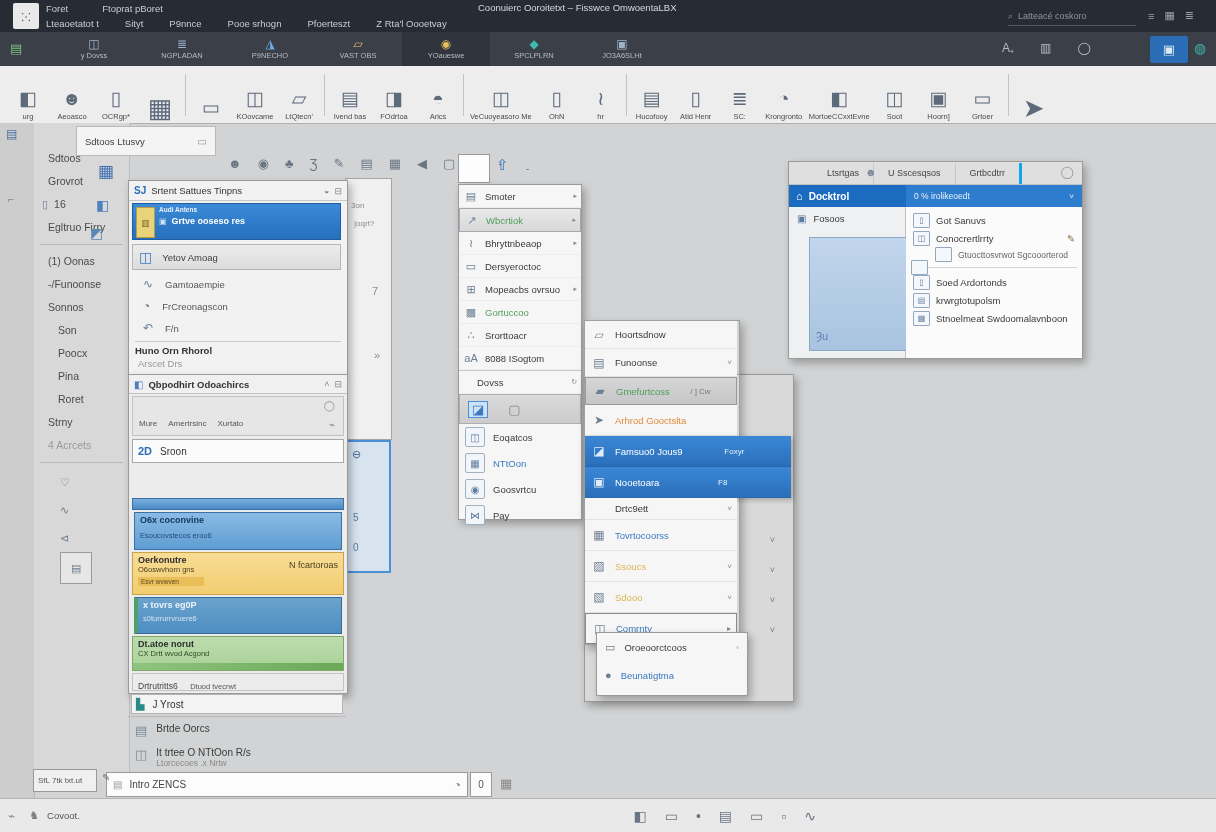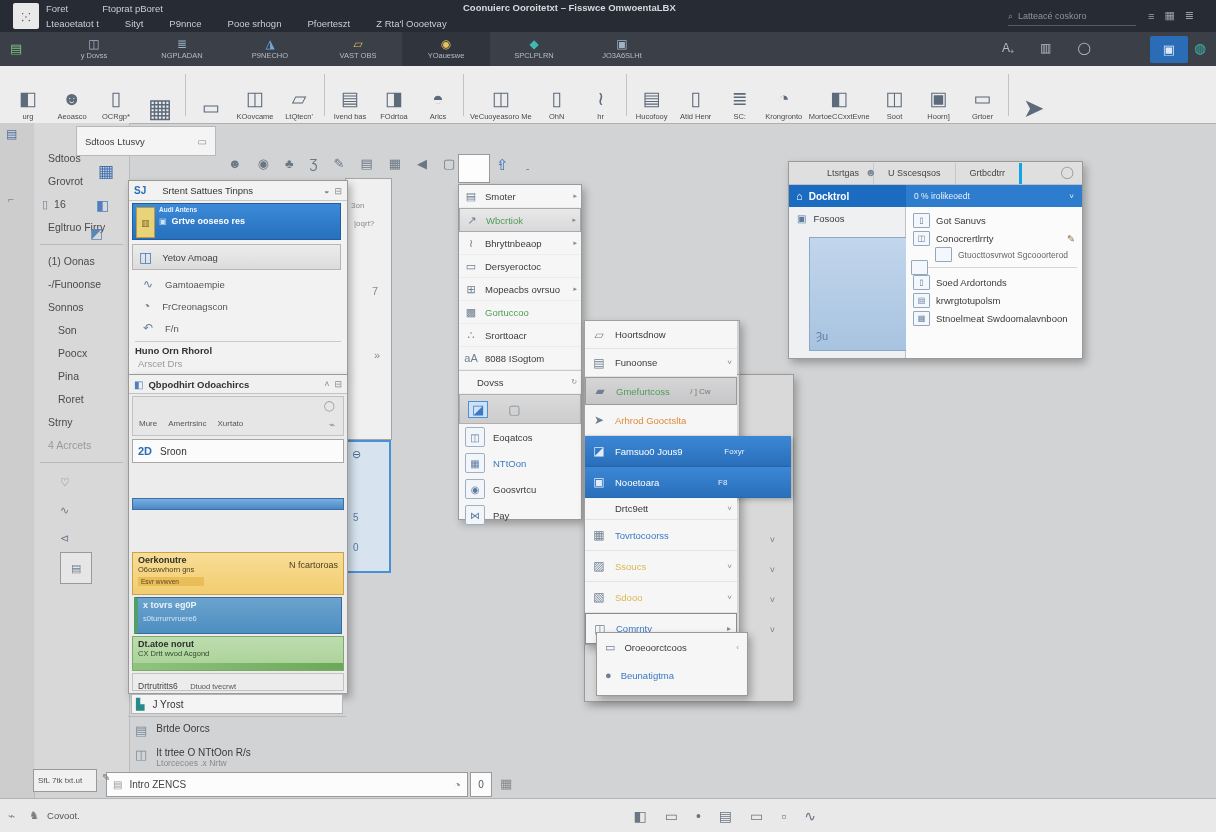--- a/index.html
+++ b/index.html
@@ -66,21 +66,21 @@
 <body>
 
 <div id="root">
 
   <div class="abs" id="titlebar">
     <div class="abs" style="left:13px;top:3px;width:26px;height:26px;background:#e9e9e9;border-radius:2px;display:flex;align-items:center;justify-content:center;font-size:11px;color:#3a3f48;">⁙</div>
     <div class="abs flex" style="left:46px;top:1px;height:14px;gap:34px;">
       <span class="tmenu">Foret</span>
         <span class="tmenu">Ftoprat pBoret</span>
     </div>
-    <div class="abs tmenu" style="left:463px;top:2px;color:#d6dae0;font-weight:bold;">Coonuierc Ooroitetxt – Fisswce OmwoentaLBX</div>
+    <div class="abs tmenu" style="left:478px;top:2px;color:#d6dae0;">Coonuierc Ooroitetxt – Fisswce OmwoentaLBX</div>
     <div class="abs flex" style="left:46px;top:16px;height:14px;gap:26px;">
       <span class="tmenu">Lteaoetatot t</span>
         <span class="tmenu">Sityt</span>
         <span class="tmenu">P9nnce</span>
         <span class="tmenu">Pooe srhogn</span>
         <span class="tmenu">Pfoerteszt</span>
         <span class="tmenu">Z Rta'l Oooetvay</span>
     </div>
     <div class="abs flex" style="left:1008px;top:7px;width:128px;height:18px;gap:5px;border-bottom:1px solid #555b66;color:#8d94a0;font-size:9px;">
       <span>⌕</span>
@@ -368,21 +368,21 @@
 
     <div class="abs" style="left:345px;top:317px;width:46px;height:133px;background:#d7e4f0;border:2px solid #4a90d9;box-sizing:border-box;">
       <span class="abs" style="left:5px;top:6px;font-size:11px;color:#4a6a8f;">⊖</span>
       <span class="abs" style="left:6px;top:70px;font-size:10px;color:#5a7aa0;">5</span>
       <span class="abs" style="left:6px;top:100px;font-size:10px;color:#5a7aa0;">0</span>
     </div>
 
     <div class="abs panel" style="left:128px;top:57px;width:218px;height:193px;background:#f2f2f2;">
       <div class="abs flex" style="left:0;top:0;width:100%;height:20px;padding:0 5px;box-sizing:border-box;gap:5px;border-bottom:1px solid #c9c9c9;">
         <span style="font-size:10px;font-weight:bold;color:#2a6db6;">SJ</span>
-        <span style="font-size:9.5px;color:#333;margin-left:11px;">Srtent Sattues Tinpns</span>
+        <span style="font-size:9.5px;color:#333;">Srtent Sattues Tinpns</span>
         <span style="margin-left:auto;font-size:9px;color:#8a8a8a;">◒</span>
         <span style="font-size:9px;color:#8a8a8a;">⊟</span>
       </div>
       <div class="abs" style="left:3px;top:22px;width:209px;height:37px;background:linear-gradient(#3c8ad8,#2670bd);border:1px solid #1f5da0;box-sizing:border-box;padding:2px 4px 2px 26px;">
         <div class="abs" style="left:3px;top:3px;width:17px;height:29px;background:#e8d27a;border:1px solid #b89b3e;display:flex;align-items:center;justify-content:center;font-size:9px;color:#7a6322;">▥</div>
         <div style="font-size:6.5px;font-weight:bold;color:#eaf2fb;">Audi Antens</div>
         <div class="flex" style="gap:5px;margin-top:3px;">
           <span style="font-size:8px;color:#cfe2f6;">▣</span>
           <span style="font-size:9px;font-weight:bold;color:#fff;">Grtve ooseso res</span>
         </div>
@@ -423,20 +423,24 @@
           <span>Xurtato</span>
         </div>
         <span class="abs" style="right:8px;top:3px;font-size:10px;color:#8a8a8a;">◯</span>
         <span class="abs" style="right:8px;top:22px;font-size:10px;color:#8a8a8a;">⌁</span>
       </div>
       <div class="oprow flex" style="top:64px;height:24px;background:#fbfbfb;gap:8px;">
         <span style="font-size:11px;font-weight:bold;color:#2a6db6;">2D</span>
         <span style="font-size:10px;color:#333;">Sroon</span>
       </div>
       <div class="abs" style="left:3px;top:123px;width:212px;height:12px;background:linear-gradient(#7ab0de,#4a88c6);border:1px solid #3a6fa8;box-sizing:border-box;"></div>
+      <div class="oprow" style="top:137px;left:5px;width:208px;height:38px;background:linear-gradient(180deg,#8abbe4,#5f9dd2);border-color:#3a6fa8;">
+        <div class="t" style="color:#123a63;">O6x coconvine</div>
+        <div class="s" style="color:#1d4d7d;margin-top:6px;">Esoucovstecos eroo6</div>
+      </div>
       <div class="oprow" style="top:177px;height:43px;background:linear-gradient(#f8dd96,#f2cd70);border-color:#c9a24a;">
         <div class="flex" style="justify-content:space-between;">
           <div>
             <div class="t">Oerkonutre</div>
             <div class="s" style="color:#4a3d1f;">O6oswvhorn gns</div>
           </div>
           <span style="font-size:9px;color:#4a3d1f;">N fcartoroas</span>
         </div>
         <div style="margin-top:3px;background:#e9bd58;font-size:6.5px;color:#5a4a20;padding:1px 3px;width:60px;">Esvr wvwven</div>
       </div>

